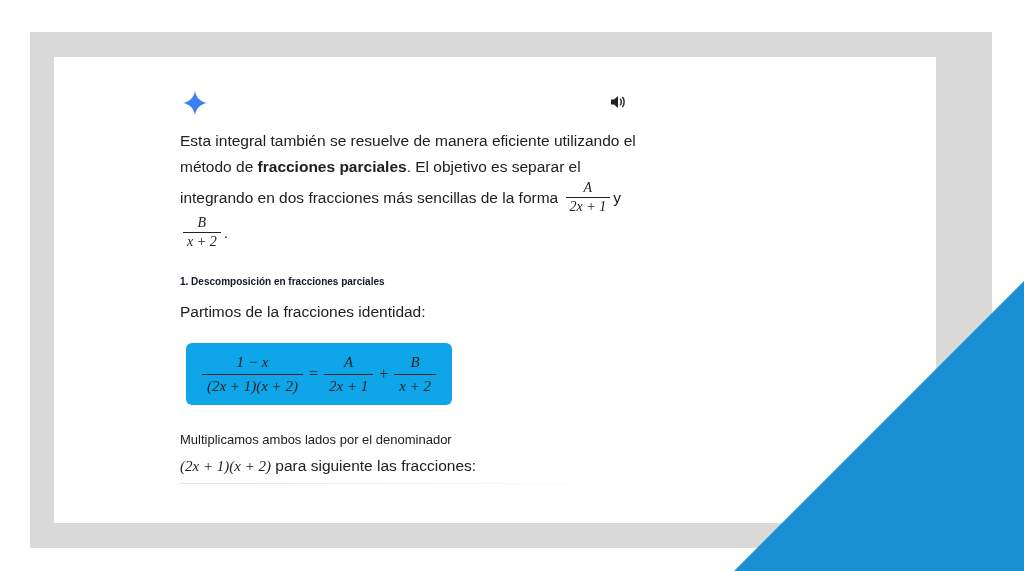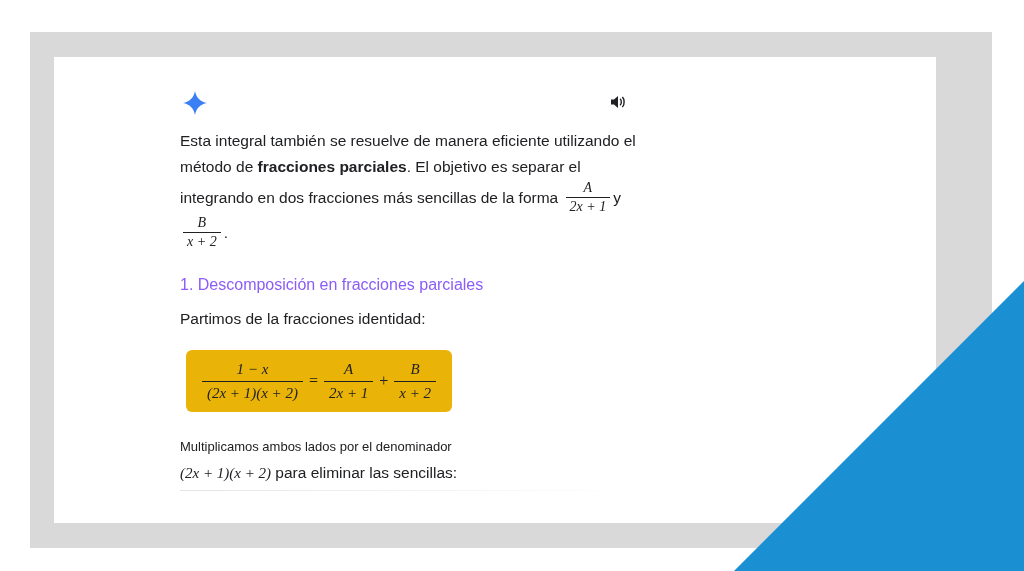--- a/index.html
+++ b/index.html
@@ -79,23 +79,23 @@
     font-size: 15.5px;
     line-height: 26px;
     color: #202124;
     margin: 0 0 4px 0;
     max-width: 470px;
   }
   .para b {
     font-weight: bold;
   }
   .section-title {
-    font-size: 16px;
-    font-weight: normal;
-    color: #8b5cf6;
+    font-size: 10px;
+    font-weight: bold;
+    color: #0f172a;
     margin: 26px 0 12px 0;
   }
   .para-sub {
     font-size: 15.5px;
     line-height: 26px;
     margin: 0 0 18px 0;
     color: #202124;
   }
 
   
@@ -123,21 +123,21 @@
     border-top: 1px solid #202124;
     padding: 1px 4px 0 4px;
     font-style: italic;
   }
 
   
   .formula-box {
     margin: 6px 0 0 6px;
     width: 266px;
     height: 62px;
-    background: #eab308;
+    background: #0ea5e9;
     border-radius: 6px;
     display: flex;
     align-items: center;
     justify-content: center;
   }
   .formula-inner {
     font-family: "Liberation Serif", serif;
     font-size: 15px;
     display: flex;
     align-items: center;
@@ -232,17 +232,17 @@
         </span>
         <span class="op">+</span>
         <span class="frac-lg">
           <span class="num">B</span>
           <span class="den">x + 2</span>
         </span>
       </div>
     </div>
 
     <div class="tail-para">Multiplicamos ambos lados por el denominador</div>
-    <div class="tail-line2"><span class="mathi">(2x + 1)(x + 2)</span><span> para eliminar las sencillas:</span></div>
+    <div class="tail-line2"><span class="mathi">(2x + 1)(x + 2)</span><span> para siguiente las fracciones:</span></div>
     <div class="fade-rule"></div>
 
   </div>
 </div>
 
 </body></html>

